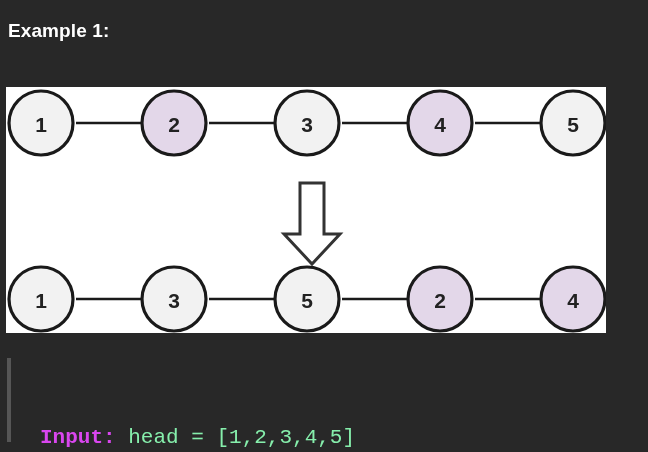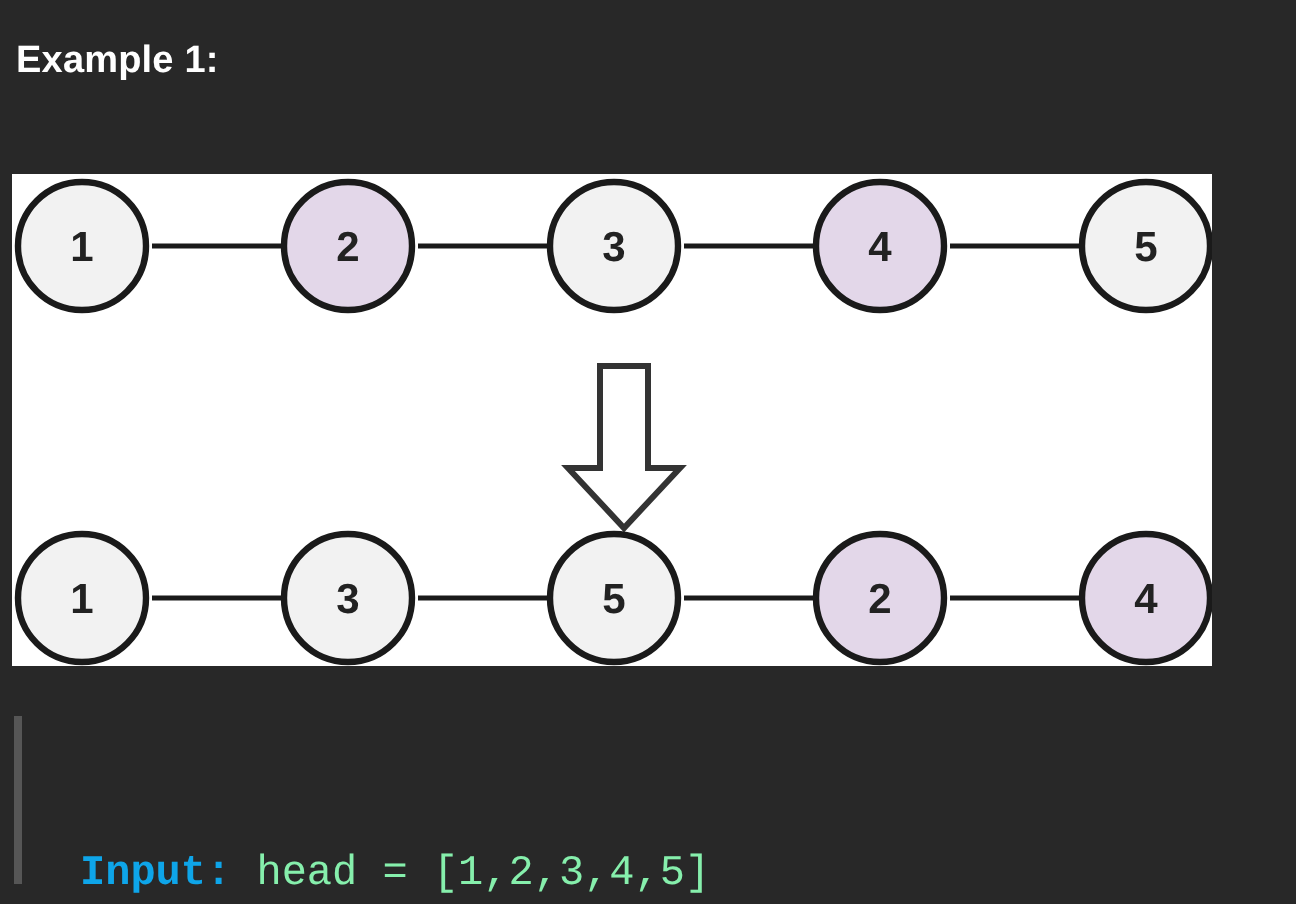--- a/index.html
+++ b/index.html
@@ -91,21 +91,21 @@
     top: 6px;
     font-family: "Liberation Mono", "DejaVu Sans Mono", monospace;
     font-size: 21px;
     line-height: 32px;
     white-space: pre;
   }
   .code-line {
     white-space: pre;
   }
   .code-key {
-    color: #0ea5e9;
+    color: #d946ef;
     font-weight: bold;
   }
   .code-val {
     color: #86efac;
   }
 </style>
 </head>
 <body>
 
 <div id="page">

